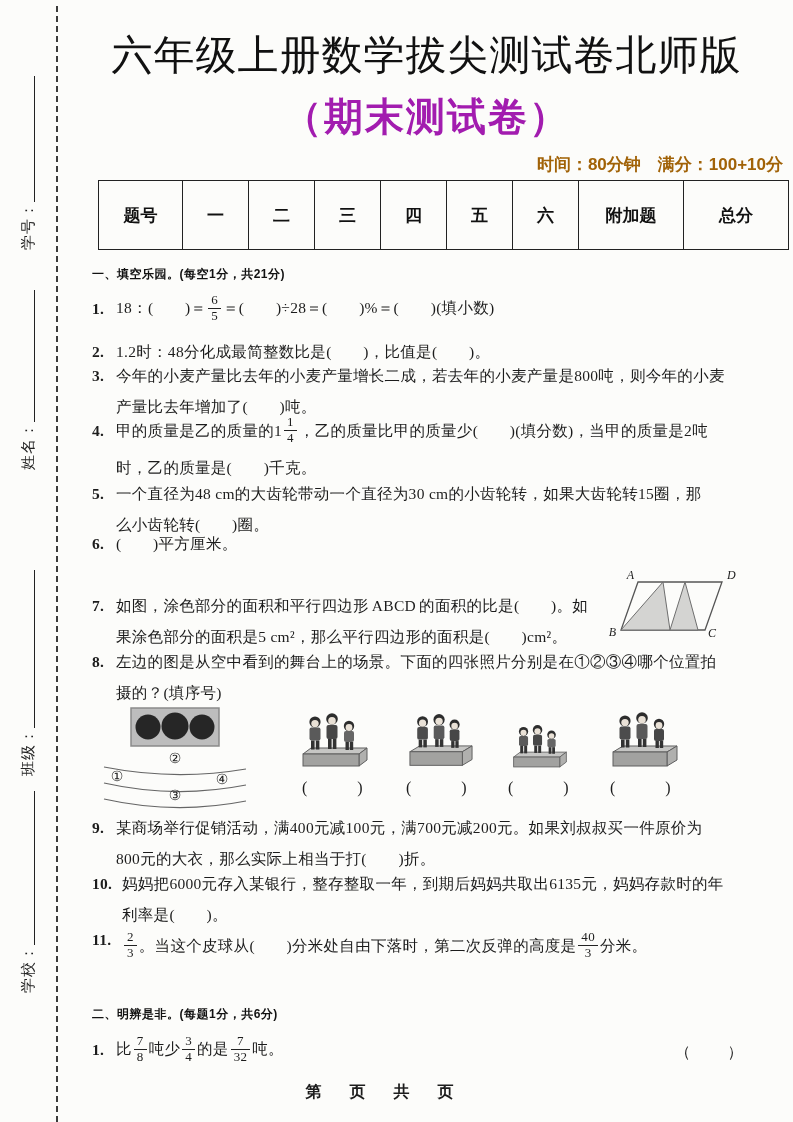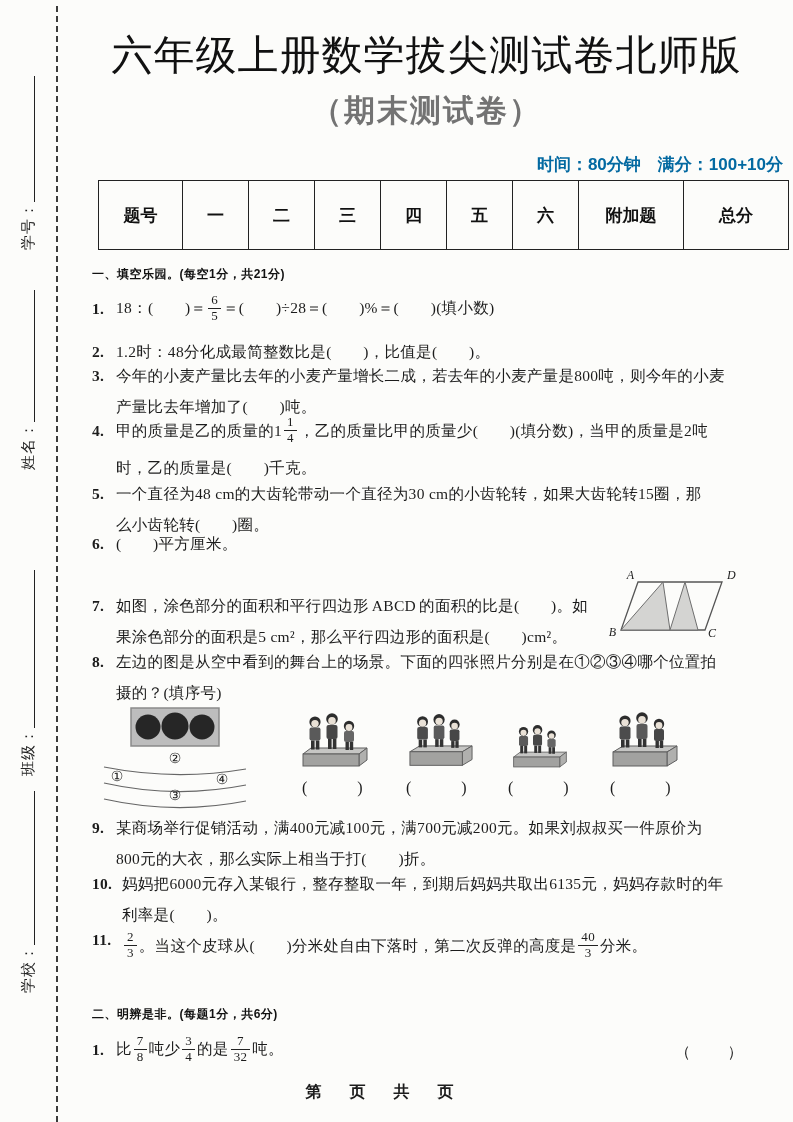--- a/index.html
+++ b/index.html
@@ -11,23 +11,23 @@
   .sfield{position:absolute;left:16px;display:flex;align-items:flex-end;
           transform:rotate(-90deg);transform-origin:0 0;height:22px;font-size:15px;color:#222;}
   .sfield .slabel{white-space:nowrap;letter-spacing:1px;}
   .sfield .sline{flex:1;border-bottom:1.6px solid #222;margin-bottom:3px;height:1px;}
   
   .title{position:absolute;left:70px;right:10px;top:28px;text-align:center;
          font-family:"Liberation Sans","DejaVu Sans",sans-serif;font-weight:400;
          font-size:41px;letter-spacing:1px;color:#111;}
   .subtitle{position:absolute;left:70px;right:10px;top:90px;text-align:center;
          font-family:"Liberation Sans","DejaVu Sans",sans-serif;font-weight:900;
-         font-size:31px;letter-spacing:2px;color:#737373;}
+         font-size:39px;letter-spacing:2px;color:#a21caf;}
   .meta{position:absolute;right:10px;top:153px;font-size:17px;font-weight:bold;
-        font-family:"Liberation Sans","DejaVu Sans",sans-serif;color:#0369a1;}
+        font-family:"Liberation Sans","DejaVu Sans",sans-serif;color:#a16207;}
   
   table.score{position:absolute;left:98px;top:180px;width:690px;border-collapse:collapse;
         table-layout:fixed;font-size:17px;font-weight:bold;
         font-family:"Liberation Sans","DejaVu Sans",sans-serif;color:#111;}
   table.score td{border:1.6px solid #222;height:36px;text-align:center;vertical-align:middle;padding:16px;}
   
   .sechead{position:absolute;left:92px;font-size:12px;font-weight:bold;
         font-family:"Liberation Sans","DejaVu Sans",sans-serif;color:#111;letter-spacing:.5px;}
   .q{position:absolute;left:92px;width:696px;font-size:15.5px;letter-spacing:.3px;}
   .qrow{display:flex;}

